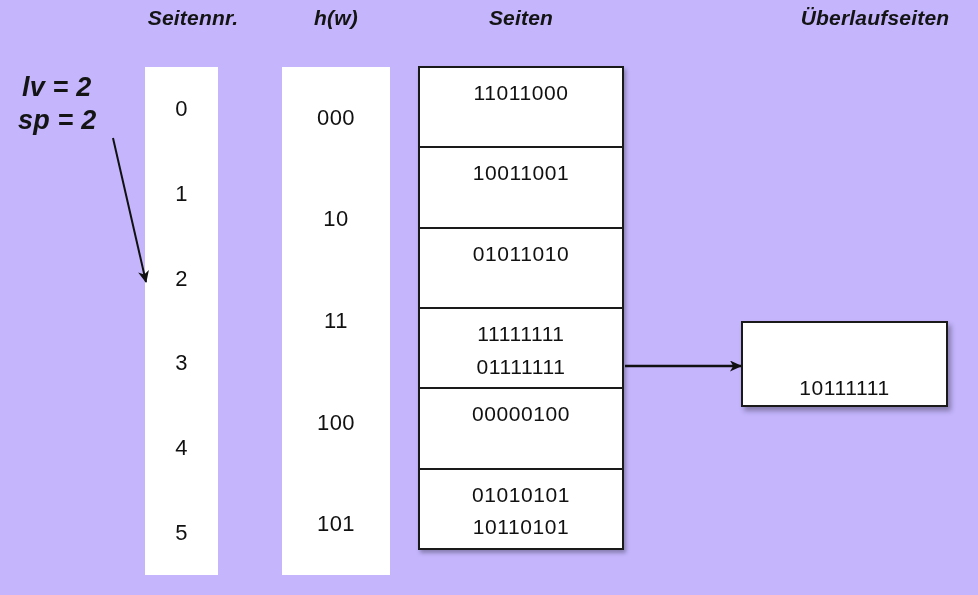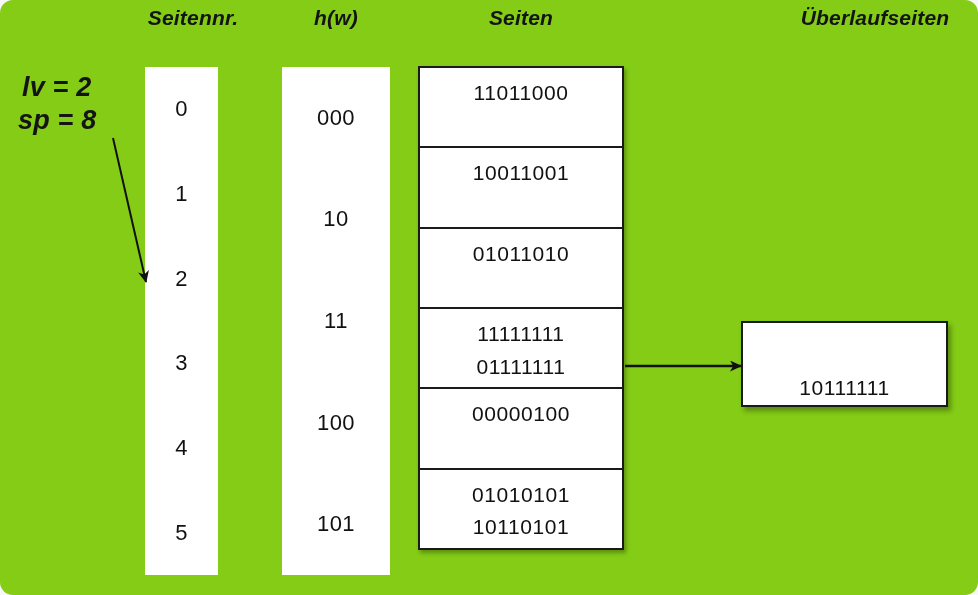--- a/index.html
+++ b/index.html
@@ -5,24 +5,23 @@
 <style>
   html, body {
     margin: 0;
     padding: 0;
     background: #f8f8f8;
   }
   #canvas {
     position: relative;
     width: 978px;
     height: 595px;
-    background: #84cc16;
+    background: #c4b5fd;
     font-family: "Liberation Sans", sans-serif;
     overflow: hidden;
-    border-radius: 13px;
   }
 
   
   .col-header {
     position: absolute;
     font-style: italic;
     font-weight: 600;
     font-size: 21px;
     color: #141414;
     text-align: center;
@@ -135,21 +134,21 @@
 <body>
 
 <div id="canvas">
 
   <div class="col-header" id="hdr-seitennr">Seitennr.</div>
   <div class="col-header" id="hdr-seiten">Seiten</div>
   <div class="col-header" id="hdr-hw">h(w)</div>
   <div class="col-header" id="hdr-ueber">Überlaufseiten</div>
 
   <div class="param" id="param-lv">lv = 2</div>
-  <div class="param" id="param-sp">sp = 8</div>
+  <div class="param" id="param-sp">sp = 2</div>
 
   <div class="plain-col" id="col-seitennr">
     <div class="plain-cell">0</div>
     <div class="plain-cell">1</div>
     <div class="plain-cell">2</div>
     <div class="plain-cell">3</div>
     <div class="plain-cell">4</div>
     <div class="plain-cell">5</div>
   </div>
 

